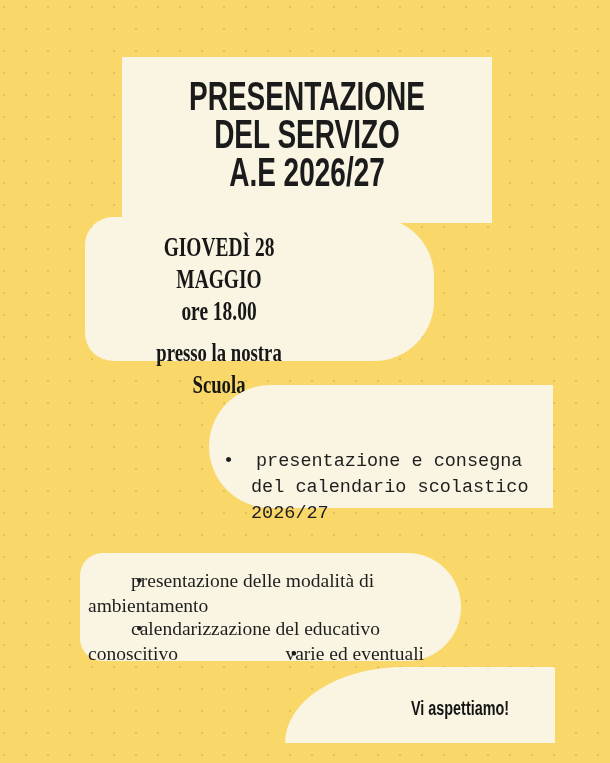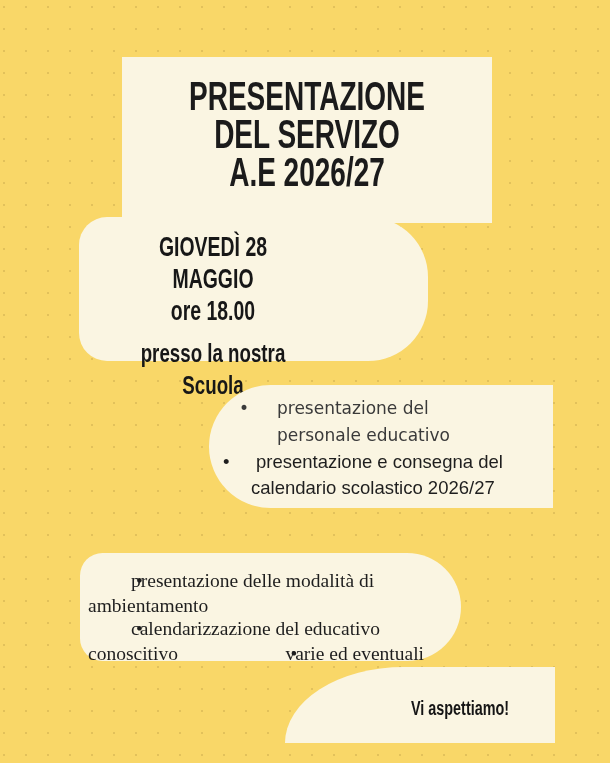--- a/index.html
+++ b/index.html
@@ -16,22 +16,23 @@
     background-size: 22px 22px;
     background-position: 15px 18px;
   }
 
   .card { position: absolute; background: #FAF5E2; }
 
   .card-title {
     left: 122px; top: 57px; width: 370px; height: 166px; padding-left: 36px;
   }
   .card-event {
-    left: 79px; top: 217px; width: 349px; height: 144px;
+    left: 85px; top: 217px; width: 349px; height: 144px;
     border-radius: 28px 60px 60px 28px;
+    font-family: Liberation Serif, serif;
   }
   .card-agenda-top {
     left: 209px; top: 385px; width: 344px; height: 123px;
     border-radius: 62px 0 0 62px;
   }
   .card-agenda-bottom {
     left: 80px; top: 533px; width: 381px; height: 108px;
     border-radius: 28px 67px 67px 28px;
     margin-top: 20px;
   }
@@ -69,21 +70,21 @@
 
   .at-item1 {
     position: absolute; left: 49px; top: 10px; width: 258px;
     font-family: "DejaVu Sans", sans-serif;
     font-size: 17px; line-height: 27px;
     color: #3A3A3A;
     padding-left: 19px; text-indent: -19px;
   }
   .at-item2 {
     position: absolute; left: 28px; top: 64px; width: 316px;
-    font-family: Liberation Sans, sans-serif;
+    font-family: Liberation Mono, monospace;
     font-size: 18.5px; line-height: 26px;
     color: #1E1E1E;
     padding-left: 14px; text-indent: -14px;
   }
 
   .ab-item {
     position: absolute; left: 8px; width: 336px;
     font-family: "Liberation Serif", serif;
     font-size: 19.5px; line-height: 25px;
     color: #1E1E1E;
@@ -118,21 +119,20 @@
 
   <div class="card card-event">
     <div class="event-text">
       <div class="event-line">GIOVEDÌ 28 MAGGIO</div>
       <div class="event-line">ore 18.00</div>
       <div class="event-line location">presso la nostra Scuola</div>
     </div>
   </div>
 
   <div class="card card-agenda-top">
-    <p class="at-item1"><span class="bullet">•</span><span>presentazione del personale educativo</span></p>
     <p class="at-item2"><span class="bullet">•</span><span>presentazione e consegna del calendario scolastico 2026/27</span></p>
   </div>
 
   <div class="card card-agenda-bottom">
     <p class="ab-item i1"><span class="bullet">•</span><span>presentazione delle modalità di ambientamento</span></p>
     <p class="ab-item i2"><span class="bullet">•</span><span>calendarizzazione del educativo conoscitivo</span></p>
     <p class="ab-item i3"><span class="bullet">•</span><span>varie ed eventuali</span></p>
   </div>
 
   <div class="card card-closing">

